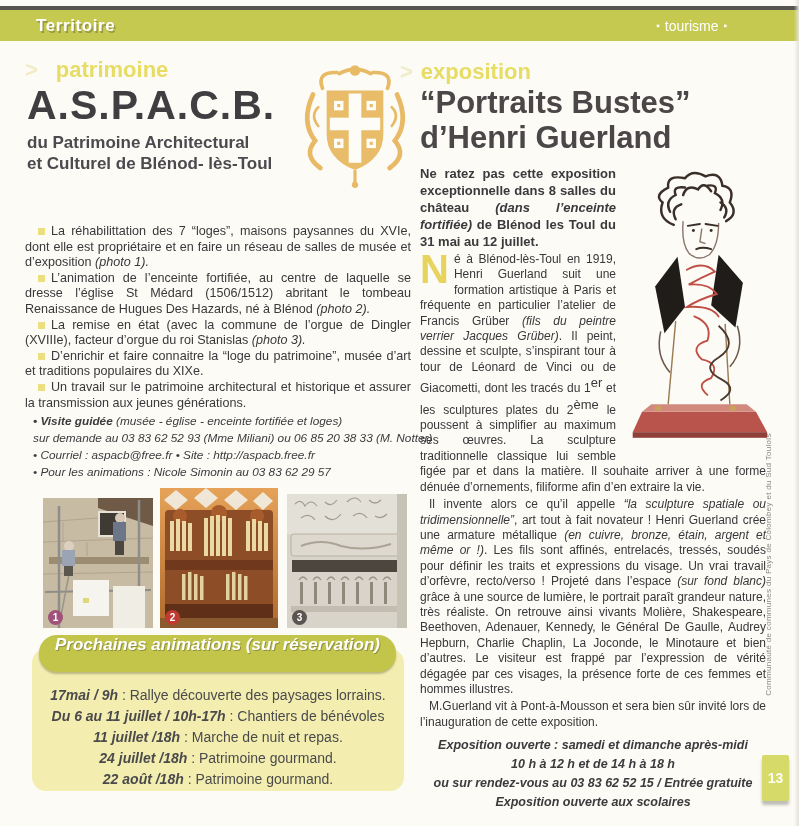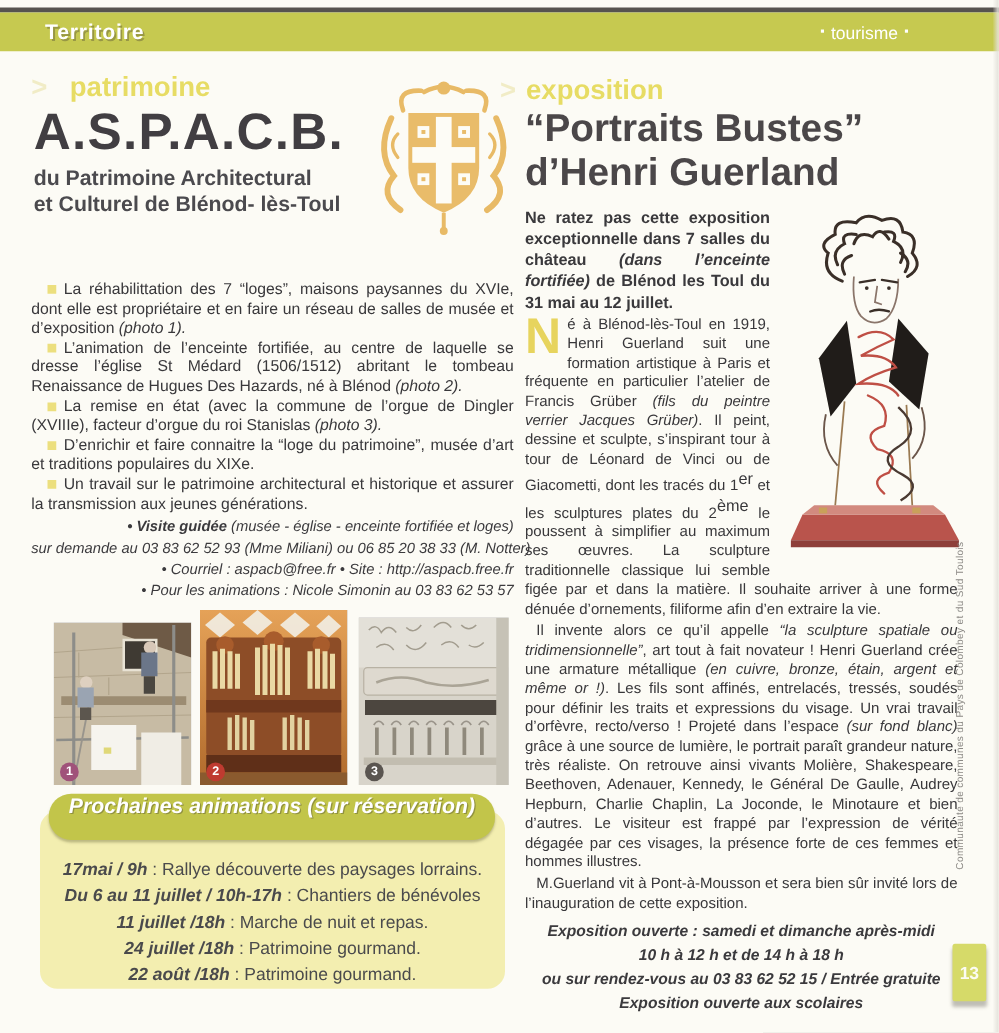--- a/index.html
+++ b/index.html
@@ -22,22 +22,22 @@
           letter-spacing:1px;color:#413e42;font-weight:bold;}
   .coat{position:absolute;right:-2px;top:4px;width:116px;height:128px;}
   .subtitle{position:absolute;top:76px;left:2px;width:272px;font-size:17px;font-weight:bold;
             color:#4b4a4e;line-height:20.5px;}
   .intro{position:absolute;top:140px;left:0;width:100%;margin:0;text-align:center;
          font-style:italic;font-weight:bold;font-size:16px;color:#3d3c40;}
   .bullets{position:absolute;top:167px;left:0;width:386px;height:188px;overflow:hidden;}
   .bullet{margin:0;font-size:12.6px;line-height:15.6px;text-align:justify;text-indent:13px;color:#39383b;}
   .bsq{display:inline-block;width:7px;height:7px;background:#ecdf7e;margin-right:6px;}
   .pref{font-style:italic;}
-  .visite{position:absolute;top:356px;left:0;width:386px;font-style:italic;color:#3b3a3d;
-          font-size:11.8px;line-height:17px;text-align:right;}
+  .visite{position:absolute;top:356px;left:8px;width:386px;font-style:italic;color:#3b3a3d;
+          font-size:11.8px;line-height:17px;text-align:left;}
   .visite div{white-space:nowrap;}
   .visite .b{font-weight:bold;}
   .photos{position:absolute;top:431px;left:18px;width:364px;height:140px;
           display:flex;align-items:flex-end;}
   .photo{position:relative;overflow:hidden;background:#ccc;}
   .photo-1{width:110px;height:130px;margin-right:7px;}
   .photo-2{width:118px;height:140px;margin-right:9px;}
   .photo-3{width:120px;height:134px;}
   .badge{position:absolute;bottom:3px;left:5px;width:15px;height:15px;border-radius:50%;
          color:#fff;font-size:10px;font-weight:bold;display:flex;align-items:center;justify-content:center;}
@@ -149,21 +149,21 @@
       <p class="bullet"><span class="bsq"></span><span>L’animation de l’enceinte fortifiée, au centre de laquelle se dresse l’église St Médard (1506/1512) abritant le tombeau Renaissance de Hugues Des Hazards, né à Blénod </span><span class="pref">(photo 2).</span></p>
       <p class="bullet"><span class="bsq"></span><span>La remise en état (avec la commune de l’orgue de Dingler (XVIIIe), facteur d’orgue du roi Stanislas </span><span class="pref">(photo 3).</span></p>
       <p class="bullet"><span class="bsq"></span><span>D’enrichir et faire connaitre la “loge du patrimoine”, musée d’art et traditions populaires du XIXe.</span><span class="pref"></span></p>
       <p class="bullet"><span class="bsq"></span><span>Un travail sur le patrimoine architectural et historique et assurer la transmission aux jeunes générations.</span><span class="pref"></span></p>
     </div>
 
     <div class="visite">
       <div><span class="b">• Visite guidée</span><span> (musée - église - enceinte fortifiée et loges)</span></div>
       <div>sur demande au 03 83 62 52 93 (Mme Miliani) ou 06 85 20 38 33 (M. Notter)</div>
       <div>• Courriel : aspacb@free.fr • Site : http://aspacb.free.fr</div>
-      <div>• Pour les animations : Nicole Simonin au 03 83 62 53 57</div>
+      <div>• Pour les animations : Nicole Simonin au 03 83 62 29 57</div>
     </div>
 
     <div class="photos">
       <div class="photo photo-1">
         <svg viewBox="0 0 110 130" width="110" height="130">
           <rect width="110" height="130" fill="#c7bba4"></rect>
           <polygon points="55,0 110,0 110,28 55,10" fill="#6e5a46"></polygon>
           <g stroke="#b2a58c" stroke-width="1">
             <line x1="0" y1="24" x2="55" y2="20"></line>
               <line x1="0" y1="44" x2="110" y2="40"></line>
@@ -328,21 +328,21 @@
         <polygon points="122,124 96,94 88,148 114,172" fill="#201c19"></polygon>
         <path d="M34,176 Q28,202 44,220" stroke="#6b564a" stroke-width="1.6" fill="none"></path>
         <path d="M116,170 Q124,196 108,214" stroke="#6b564a" stroke-width="1.6" fill="none"></path>
         <g stroke="#bf4f45" stroke-width="2" fill="none" stroke-linecap="round">
           <path d="M62,110 Q80,100 92,112 Q78,118 64,126 Q86,124 94,136 Q74,142 62,150 Q88,148 96,160"></path>
           <path d="M70,160 Q90,168 84,186 Q64,192 78,206 Q98,210 88,226 Q70,232 84,244"></path>
         </g>
         <path d="M96,170 Q118,190 96,204 Q76,216 100,228 Q118,238 98,250" stroke="#4a3a32" stroke-width="2" fill="none"></path>
       </svg>
 
-      <p class="lead"><span>Ne ratez pas cette exposition exceptionnelle dans 7 salles du château </span><span class="it">(dans l’enceinte fortifiée)</span><span> de Blénod les Toul du 31 mai au 12 juillet.</span></p>
+      <p class="lead"><span>Ne ratez pas cette exposition exceptionnelle dans 8 salles du château </span><span class="it">(dans l’enceinte fortifiée)</span><span> de Blénod les Toul du 31 mai au 12 juillet.</span></p>
 
       <p><span class="dropcap">N</span><span>é à Blénod-lès-Toul en 1919, Henri Guerland suit une formation artistique à Paris et fréquente en particulier l’atelier de Francis Grüber </span><span class="it">(fils du peintre verrier Jacques Grüber)</span><span>. Il peint, dessine et sculpte, s’inspirant tour à tour de Léonard de Vinci ou de Giacometti, dont les tracés du 1</span><sup>er</sup><span> et les sculptures plates du 2</span><sup>ème</sup><span> le poussent à simplifier au maximum ses œuvres. La sculpture traditionnelle classique lui semble figée par et dans la matière. Il souhaite arriver à une forme dénuée d’ornements, filiforme afin d’en extraire la vie.</span></p>
 
       <p class="ind"><span>Il invente alors ce qu’il appelle </span><span class="it">“la sculpture spatiale ou tridimensionnelle”</span><span>, art tout à fait novateur ! Henri Guerland crée une armature métallique </span><span class="it">(en cuivre, bronze, étain, argent et même or !)</span><span>. Les fils sont affinés, entrelacés, tressés, soudés pour définir les traits et expressions du visage. Un vrai travail d’orfèvre, recto/verso ! Projeté dans l’espace </span><span class="it">(sur fond blanc)</span><span> grâce à une source de lumière, le portrait paraît grandeur nature, très réaliste. On retrouve ainsi vivants Molière, Shakespeare, Beethoven, Adenauer, Kennedy, le Général De Gaulle, Audrey Hepburn, Charlie Chaplin, La Joconde, le Minotaure et bien d’autres. Le visiteur est frappé par l’expression de vérité dégagée par ces visages, la présence forte de ces femmes et hommes illustres.</span></p>
 
       <p class="ind">M.Guerland vit à Pont-à-Mousson et sera bien sûr invité lors de l’inauguration de cette exposition.</p>
 
       <div class="hours">
         <div>Exposition ouverte : samedi et dimanche après-midi</div>
         <div>10 h à 12 h et de 14 h à 18 h</div>

